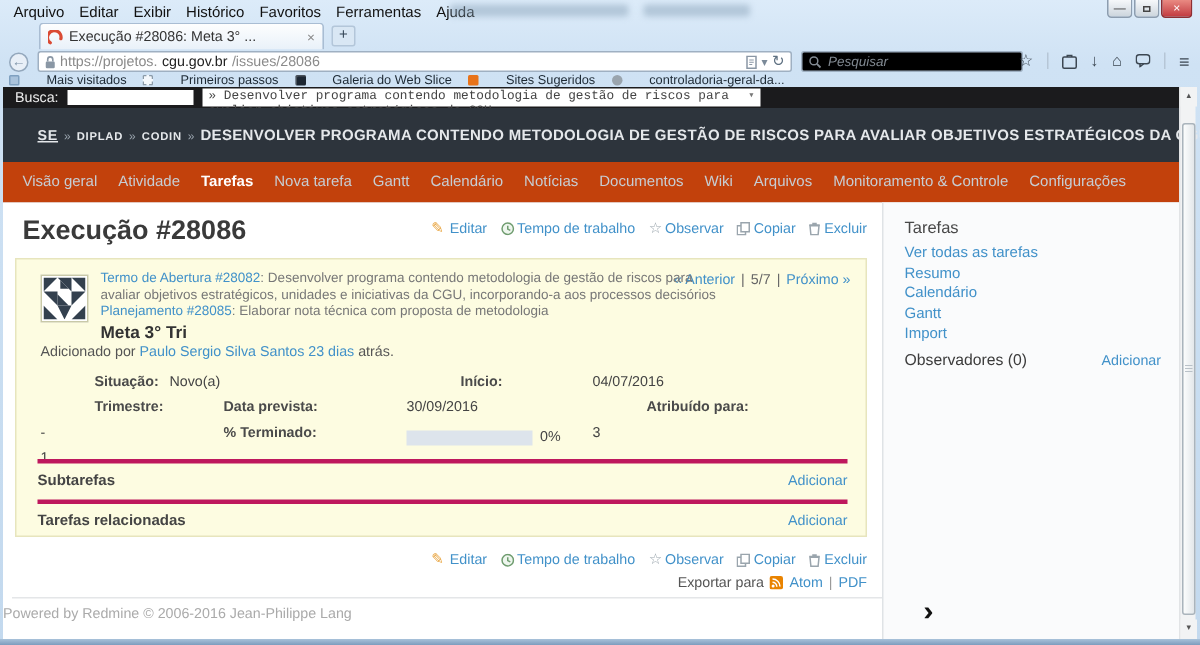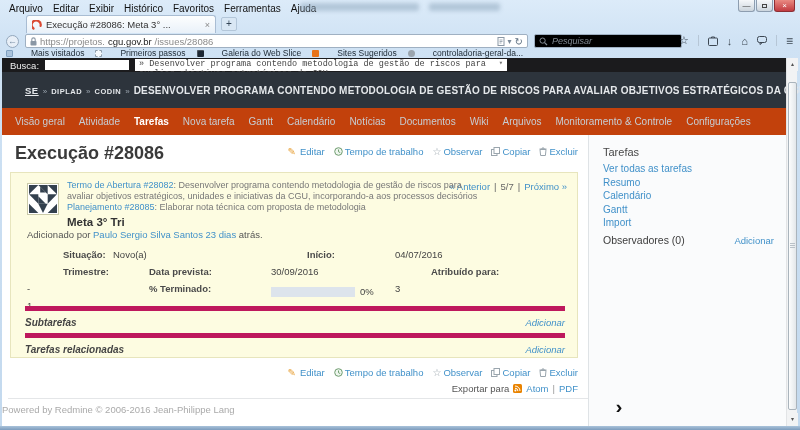--- a/index.html
+++ b/index.html
@@ -101,22 +101,22 @@
     border:1px solid #c9c9a8;padding:1px;}
   .subj{position:absolute;left:56px;top:7px;width:412px;font-size:9px;line-height:11px;color:#777;}
   .subj .bold{font-size:11.5px;font-weight:bold;color:#333;margin-top:4px;}
   .author{position:absolute;left:16px;top:56px;font-size:9.5px;color:#555;}
   .attrs{position:absolute;left:16px;top:76px;display:grid;
     grid-template-columns:86px 158px 124px 168px;grid-auto-rows:17px;font-size:9.5px;}
   .attrs .lbl{font-weight:bold;color:#4a4a4a;margin-left:36px;}
   .attrs .val{color:#444;}
   .pbarwrap{display:flex;align-items:center;gap:5px;}
   .pbar{width:84px;height:10px;background:#dde4ec;}
-  .section{position:absolute;left:14px;right:12px;border-top:5px solid #be185d;padding-top:6px;
-    display:flex;justify-content:space-between;align-items:center;font-style:italic;}
+  .section{position:absolute;left:14px;right:12px;border-top:3px solid #be185d;padding-top:6px;
+    display:flex;justify-content:space-between;align-items:center;}
   .section .st{font-weight:bold;font-size:10px;color:#444;}
   .section .lnk{font-size:9.5px;}
   .sec1{top:133px;} .sec2{top:160px;}
   .export{position:absolute;right:208px;top:248px;display:flex;align-items:center;gap:4px;
     font-size:9.5px;color:#555;}
   .export .bar{color:#999;}
   
   .sb-title{position:absolute;left:14px;top:11px;font-size:11px;color:#484848;}
   .sb-links{position:absolute;left:14px;top:27px;font-size:10px;line-height:13.5px;display:flex;
     flex-direction:column;}

